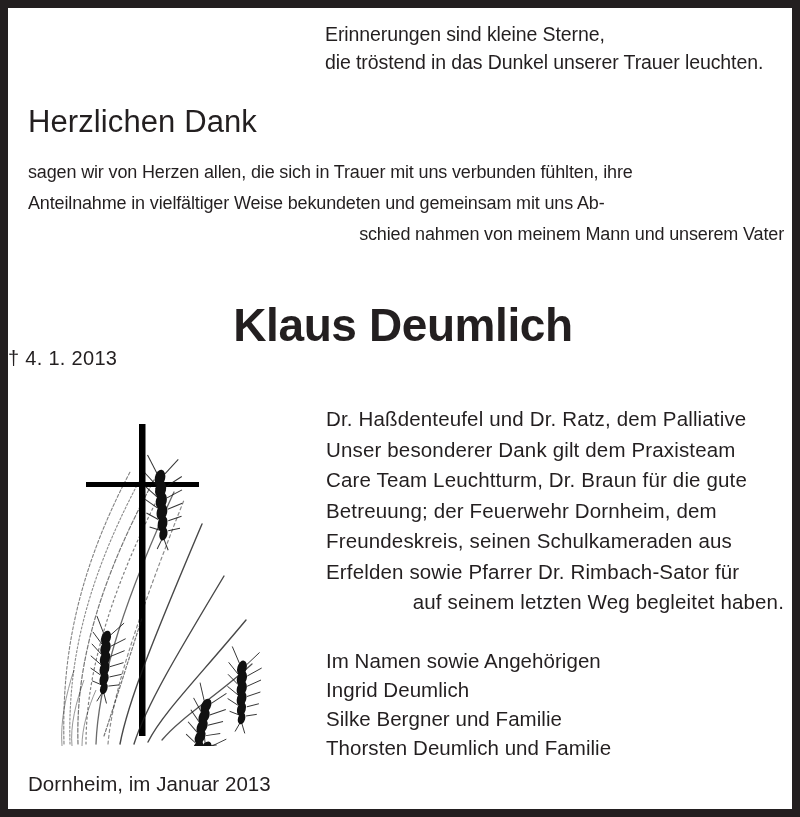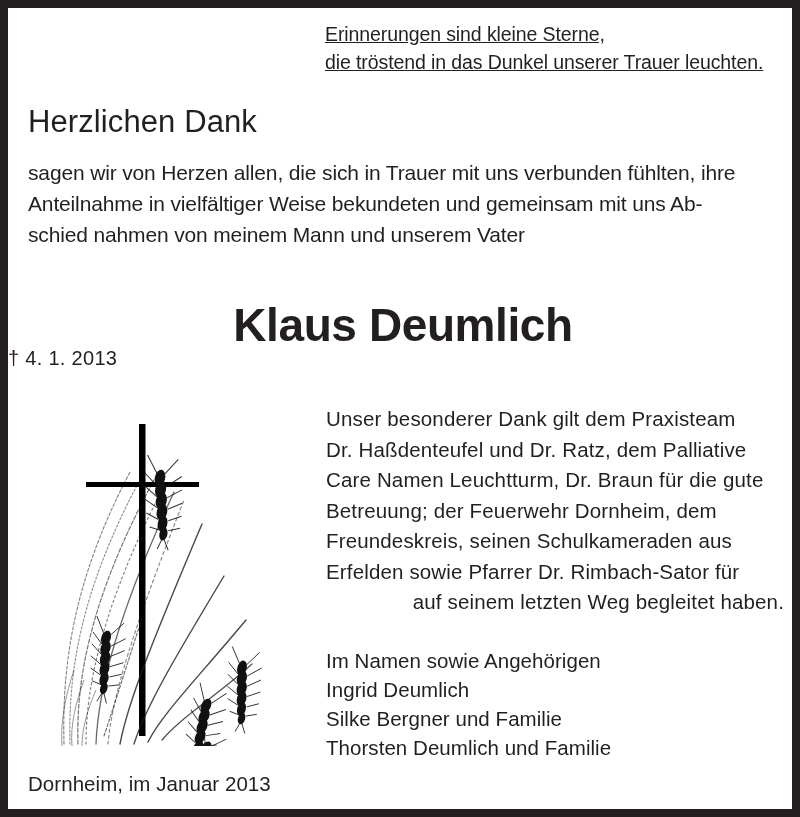--- a/index.html
+++ b/index.html
@@ -37,48 +37,48 @@
   .epigraph {
     position: absolute;
     left: 317px;
     top: 12px;
     width: 460px;
     font-size: 19.5px;
     line-height: 28px;
     letter-spacing: -0.1px;
     text-align: left;
   }
-  .epigraph div { white-space: nowrap; text-decoration: underline; }
+  .epigraph div { white-space: nowrap; }
 
   
   .heading {
     position: absolute;
     left: 20px;
     top: 95px;
     font-size: 31px;
     line-height: 38px;
     font-weight: 400;
     letter-spacing: 0.1px;
     white-space: nowrap;
   }
 
   
   .intro {
     position: absolute;
     left: 20px;
     top: 149px;
     width: 756px;
-    font-size: 21px;
+    font-size: 18px;
     line-height: 31px;
     text-align: justify;
     text-justify: inter-word;
     letter-spacing: -0.15px;
     hyphens: manual;
   }
-  .intro .lastline { text-align: left; }
+  .intro .lastline { text-align: right; }
 
   
   .name {
     position: absolute;
     left: 0;
     top: 266px;
     width: 790px;
     text-align: center;
     font-size: 46px;
     line-height: 56px;
@@ -230,23 +230,23 @@
 
         <g fill="none" stroke="#1a1a1a" stroke-width="0.9" opacity="0.5">
           <path d="M6,340 C4,316 10,288 18,264"></path>
           <path d="M16,340 C14,320 20,296 28,274"></path>
           <path d="M26,340 C26,322 32,302 40,284"></path>
         </g>
       </svg>
     </div>
 
     <div class="thanks">
+      <div>Dr. Haßdenteufel und Dr. Ratz, dem Palliative</div>
       <div>Unser besonderer Dank gilt dem Praxisteam</div>
-      <div>Dr. Haßdenteufel und Dr. Ratz, dem Palliative</div>
-      <div>Care Namen Leuchtturm, Dr. Braun für die gute</div>
+      <div>Care Team Leuchtturm, Dr. Braun für die gute</div>
       <div>Betreuung; der Feuerwehr Dornheim, dem</div>
       <div>Freundeskreis, seinen Schulkameraden aus</div>
       <div>Erfelden sowie Pfarrer Dr. Rimbach-Sator für</div>
       <div class="lastline">auf seinem letzten Weg begleitet haben.</div>
     </div>
 
     <div class="family">
       <div class="lead">Im Namen sowie Angehörigen</div>
       <div class="member">Ingrid Deumlich</div>
       <div class="member">Silke Bergner und Familie</div>

